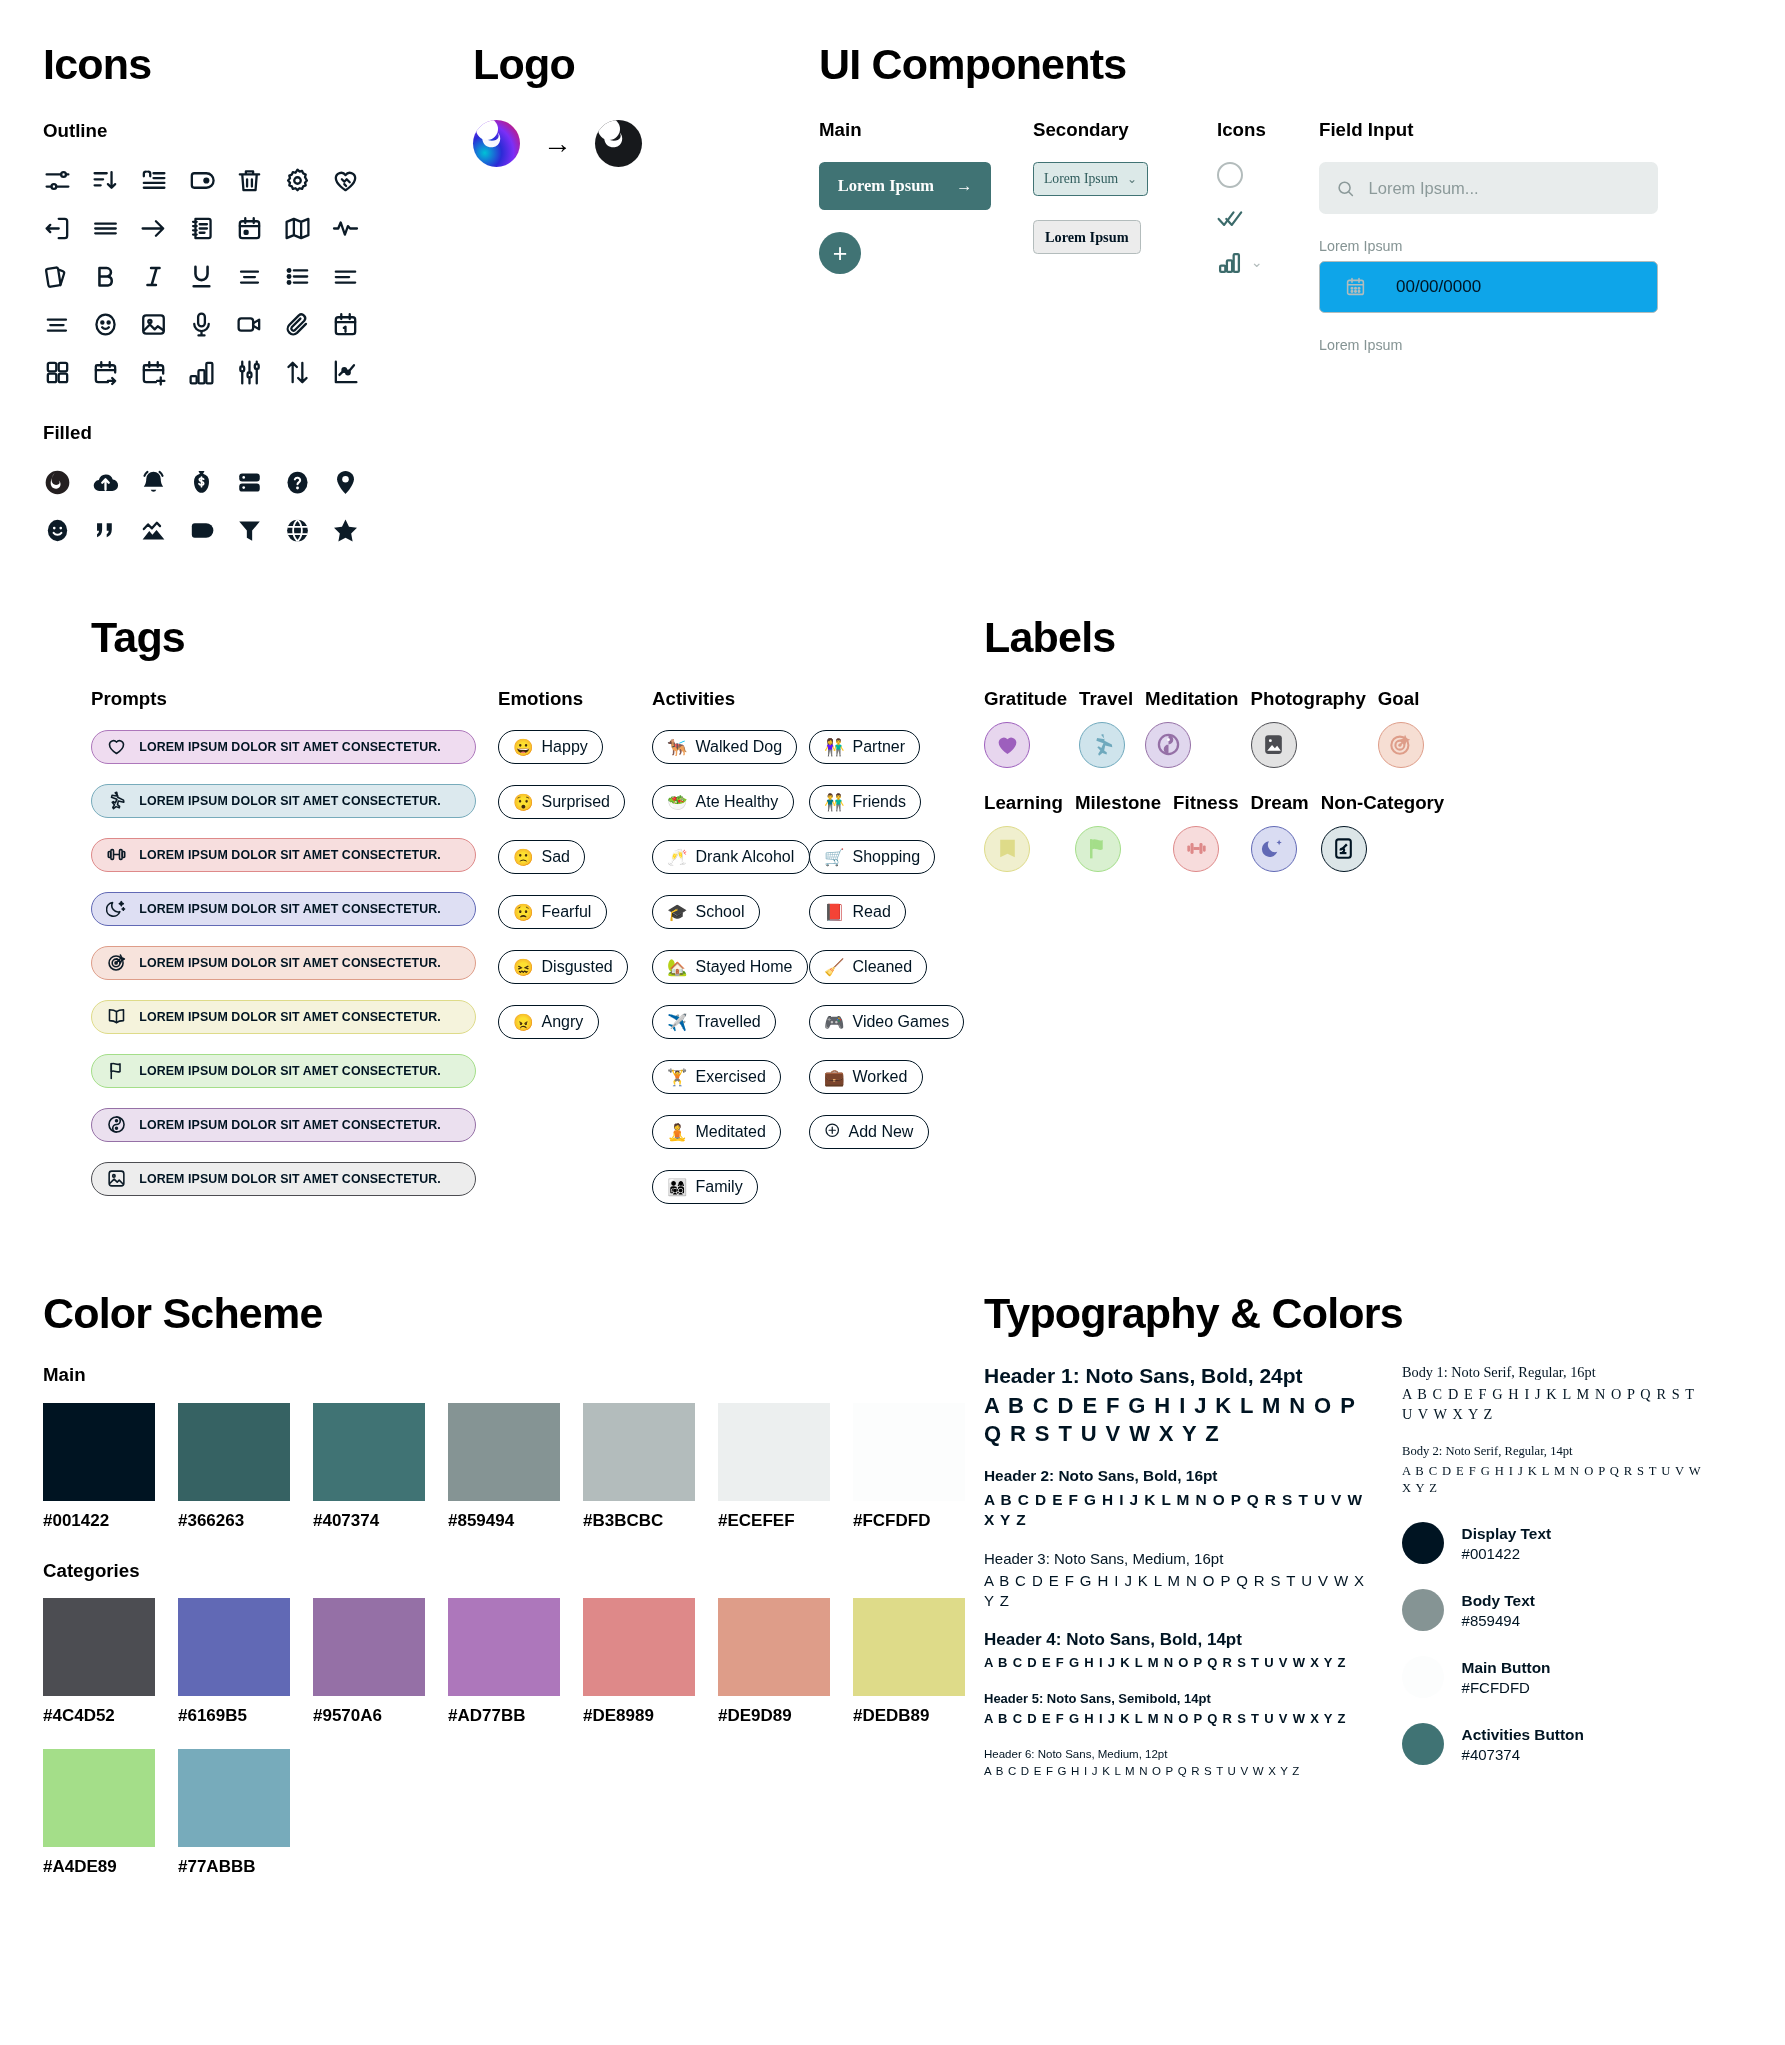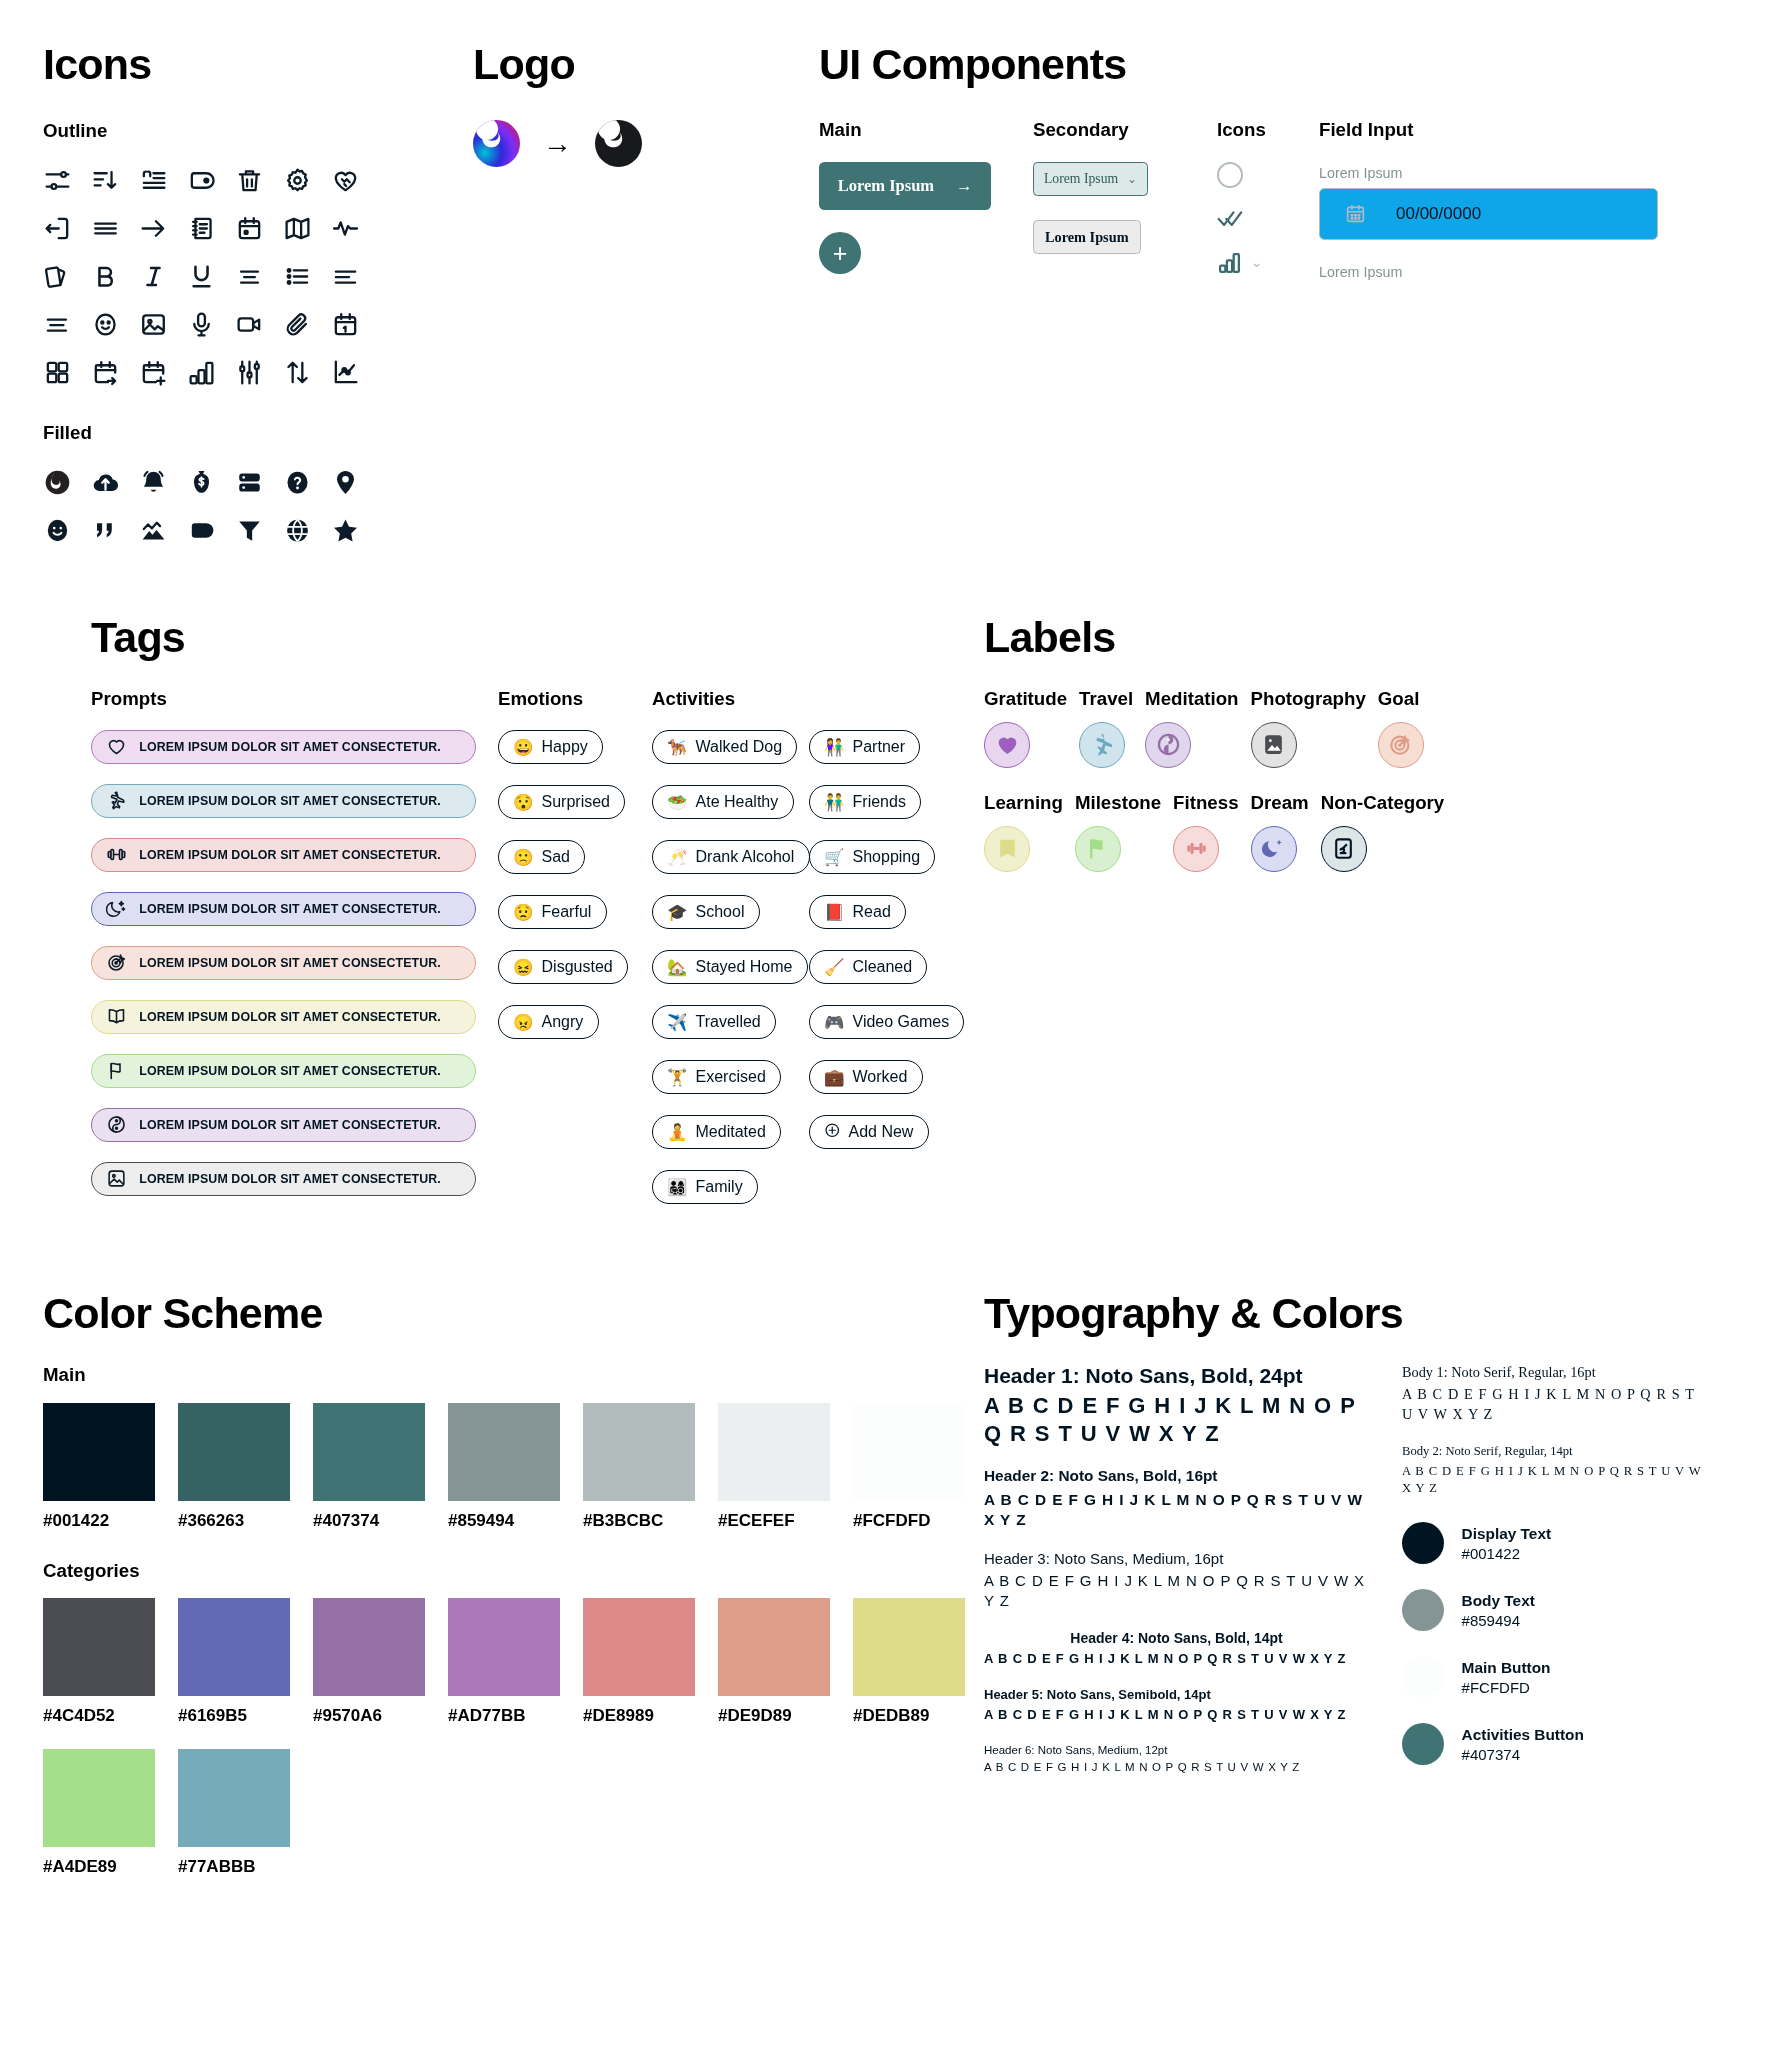--- a/index.html
+++ b/index.html
@@ -163,21 +163,21 @@
   .typo-left { width:385px; }
   .typo-right { width:308px; }
   .t-blk { margin-bottom:20px; }
   .t-alpha { margin-top:4.4px; }
   .h1t { font-size:21px; font-weight:700; }
   .h1a { font-size:22px; font-weight:700; letter-spacing:1.4px; line-height:1.25; }
   .h2t { font-size:15.4px; font-weight:700; }
   .h2a { font-size:15.4px; font-weight:700; letter-spacing:0.9px; line-height:1.3; }
   .h3t { font-size:15px; font-weight:500; }
   .h3a { font-size:15px; font-weight:400; letter-spacing:0.9px; line-height:1.3; }
-  .h4t { font-size:14px; font-weight:700;text-align:center; }
+  .h4t { font-size:17px; font-weight:700; }
   .h4a { font-size:13px; font-weight:700; letter-spacing:0.8px; line-height:1.3; }
   .h5t { font-size:13px; font-weight:600; }
   .h5a { font-size:13px; font-weight:600; letter-spacing:0.8px; line-height:1.3; }
   .h6t { font-size:11.5px; font-weight:500; }
   .h6a { font-size:11.5px; font-weight:400; letter-spacing:0.7px; line-height:1.3; }
   .ser { font-family:"Liberation Serif", serif; }
   .b1t { font-size:14.3px; }
   .b1a { font-size:14.3px; letter-spacing:1.1px; line-height:1.35; }
   .b2t { font-size:12.6px; }
   .b2a { font-size:12.6px; letter-spacing:0.9px; line-height:1.35; }
@@ -559,20 +559,27 @@
               <rect x="16" y="4" width="5" height="17" rx="1"></rect>
           </svg>
           <span class="chev" style="font-size:14.3px;color:#b3bcbc">⌄</span>
         </div>
       </div>
     </div>
 
     <div class="uic-col-field">
       <div class="col-title">Field Input</div>
       <div class="uic-body">
+        <div class="search-box">
+          <svg width="21" height="21" viewBox="0 0 24 24" fill="none" stroke="#8c9a9a" stroke-width="2" stroke-linecap="round">
+            <circle cx="11" cy="11" r="7"></circle>
+              <path d="M16.5 16.5 L21 21"></path>
+          </svg>
+          <input placeholder="Lorem Ipsum..." style="">
+        </div>
         <div class="fi-group">
           <div class="fi-label">Lorem Ipsum</div>
           <div class="fi-box">
             <svg width="21" height="21" viewBox="0 0 24 24" fill="none" stroke="#b3bcbc" stroke-width="1.8" stroke-linecap="round">
               <rect x="3" y="5" width="18" height="16" rx="2"></rect>
                 <path d="M3 10h18M8 3v4M16 3v4"></path>
               <circle cx="8" cy="14" r="0.9" fill="#b3bcbc"></circle>
                 <circle cx="12" cy="14" r="0.9" fill="#b3bcbc"></circle>
                 <circle cx="16" cy="14" r="0.9" fill="#b3bcbc"></circle>
               <circle cx="8" cy="17.5" r="0.9" fill="#b3bcbc"></circle>

